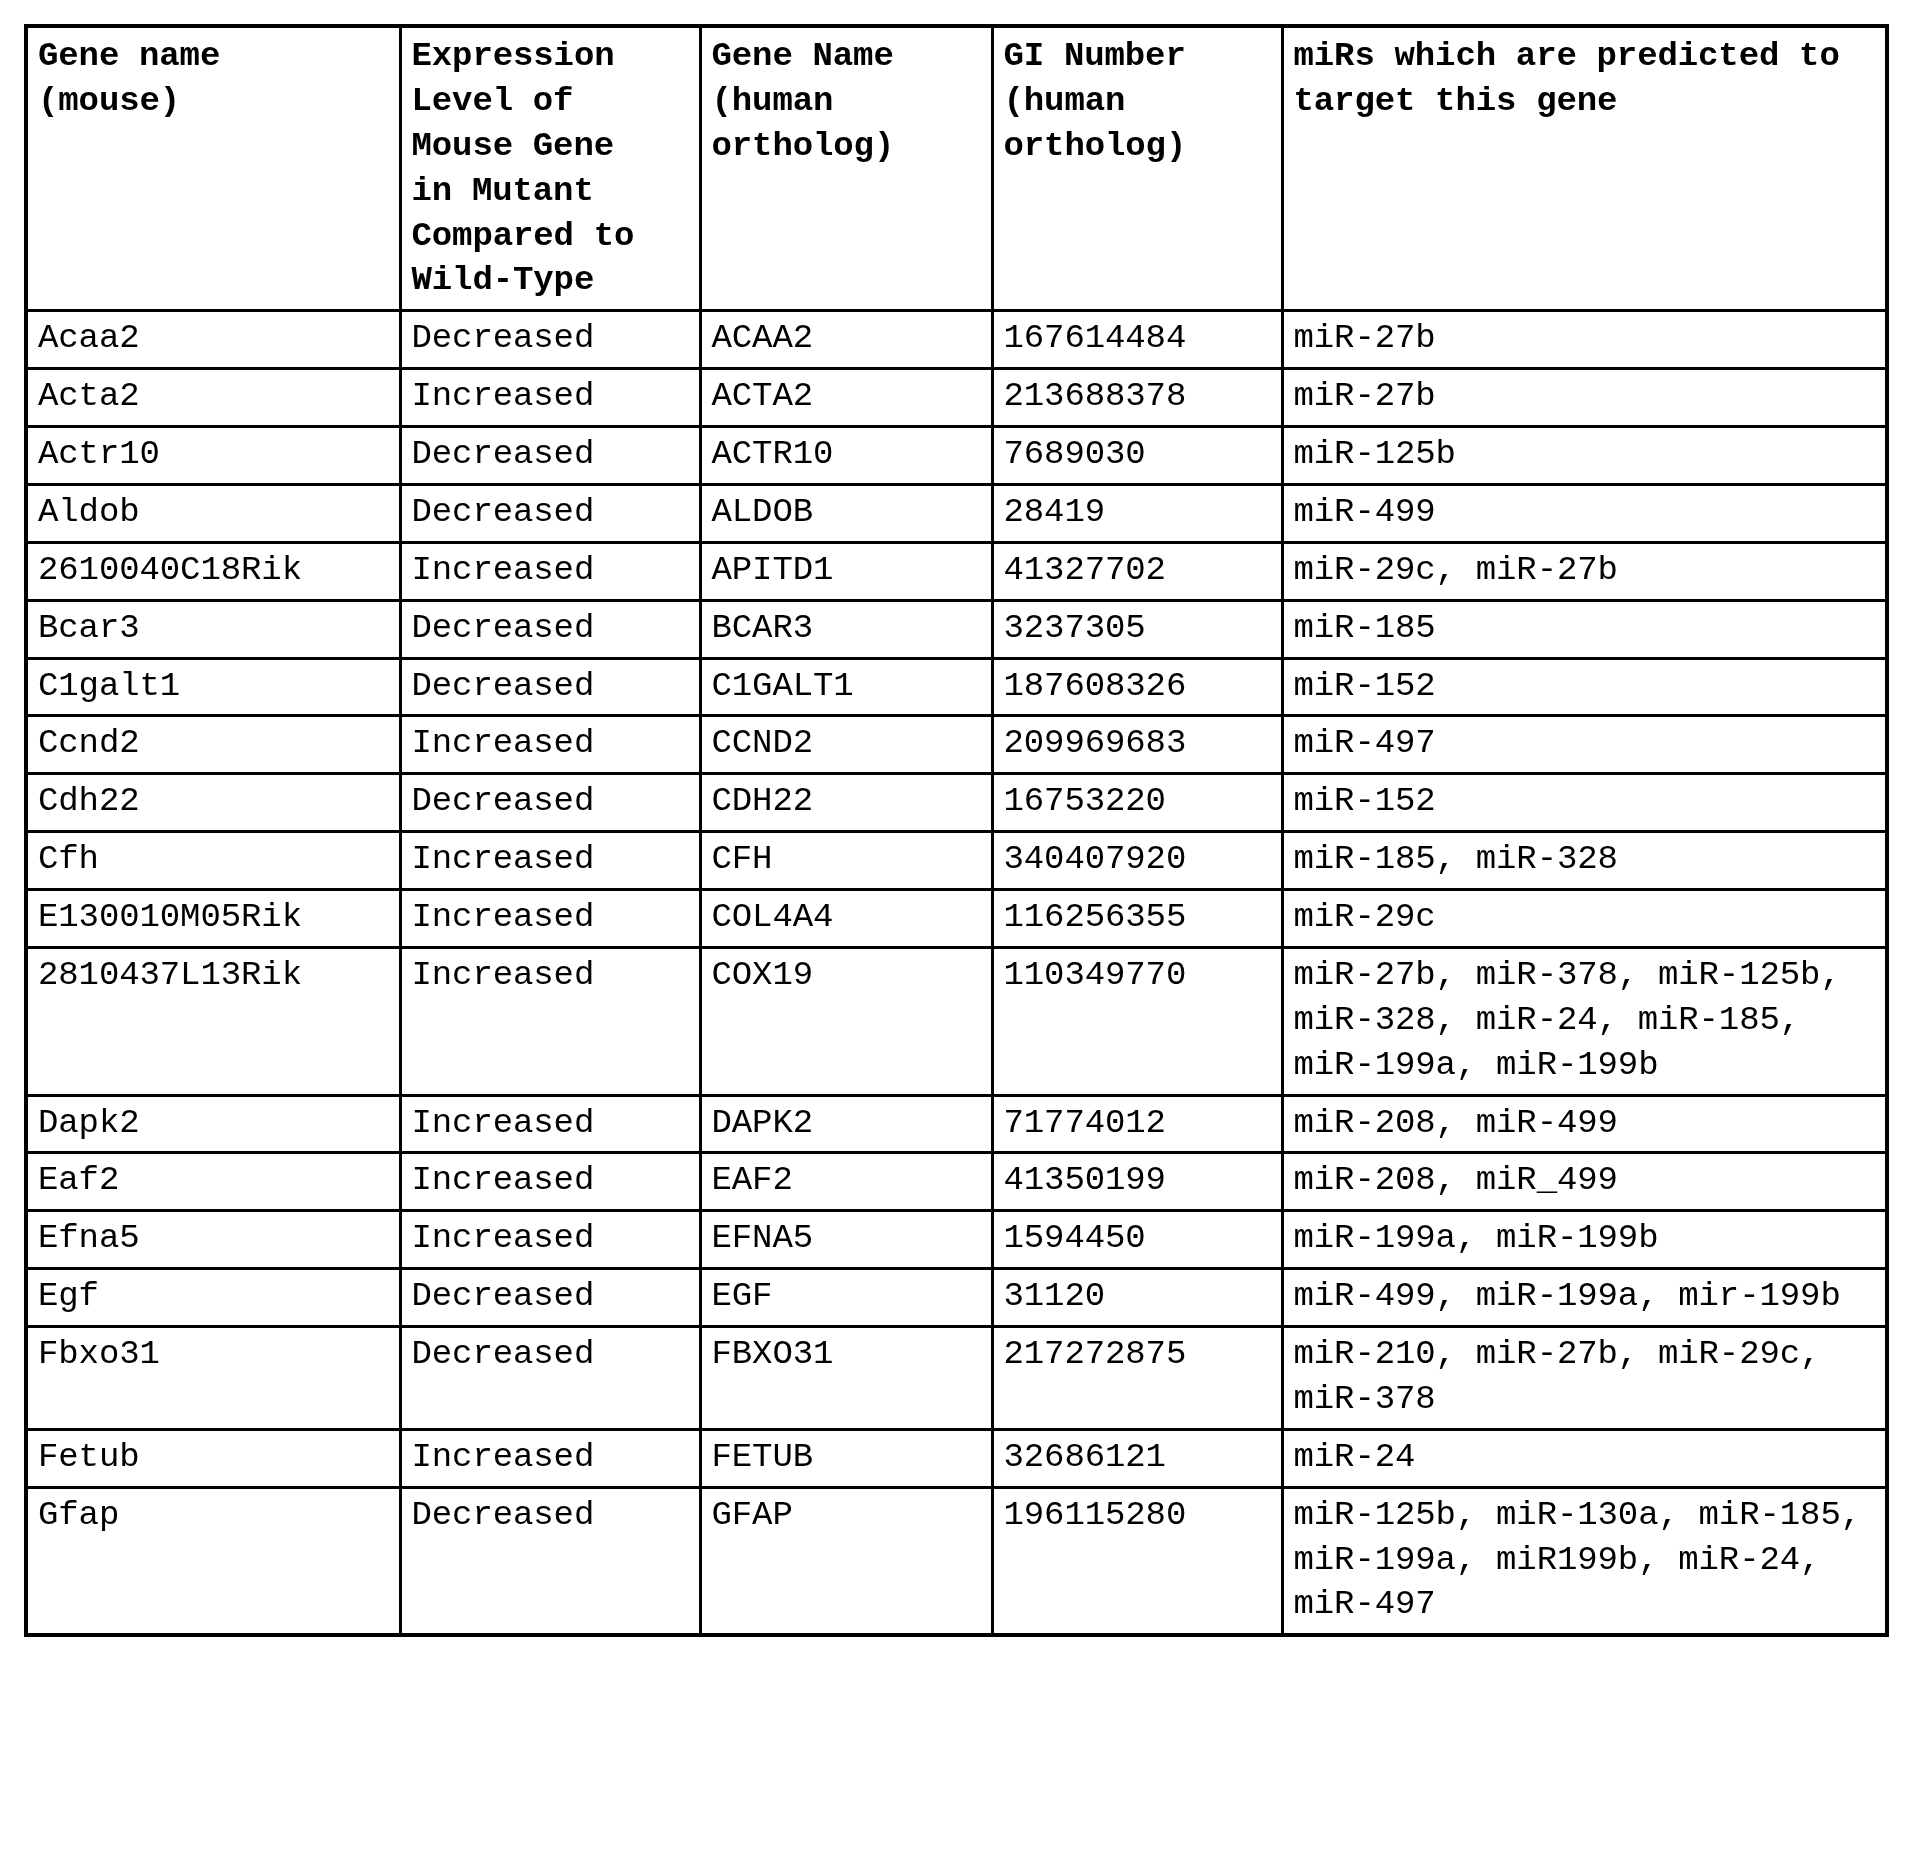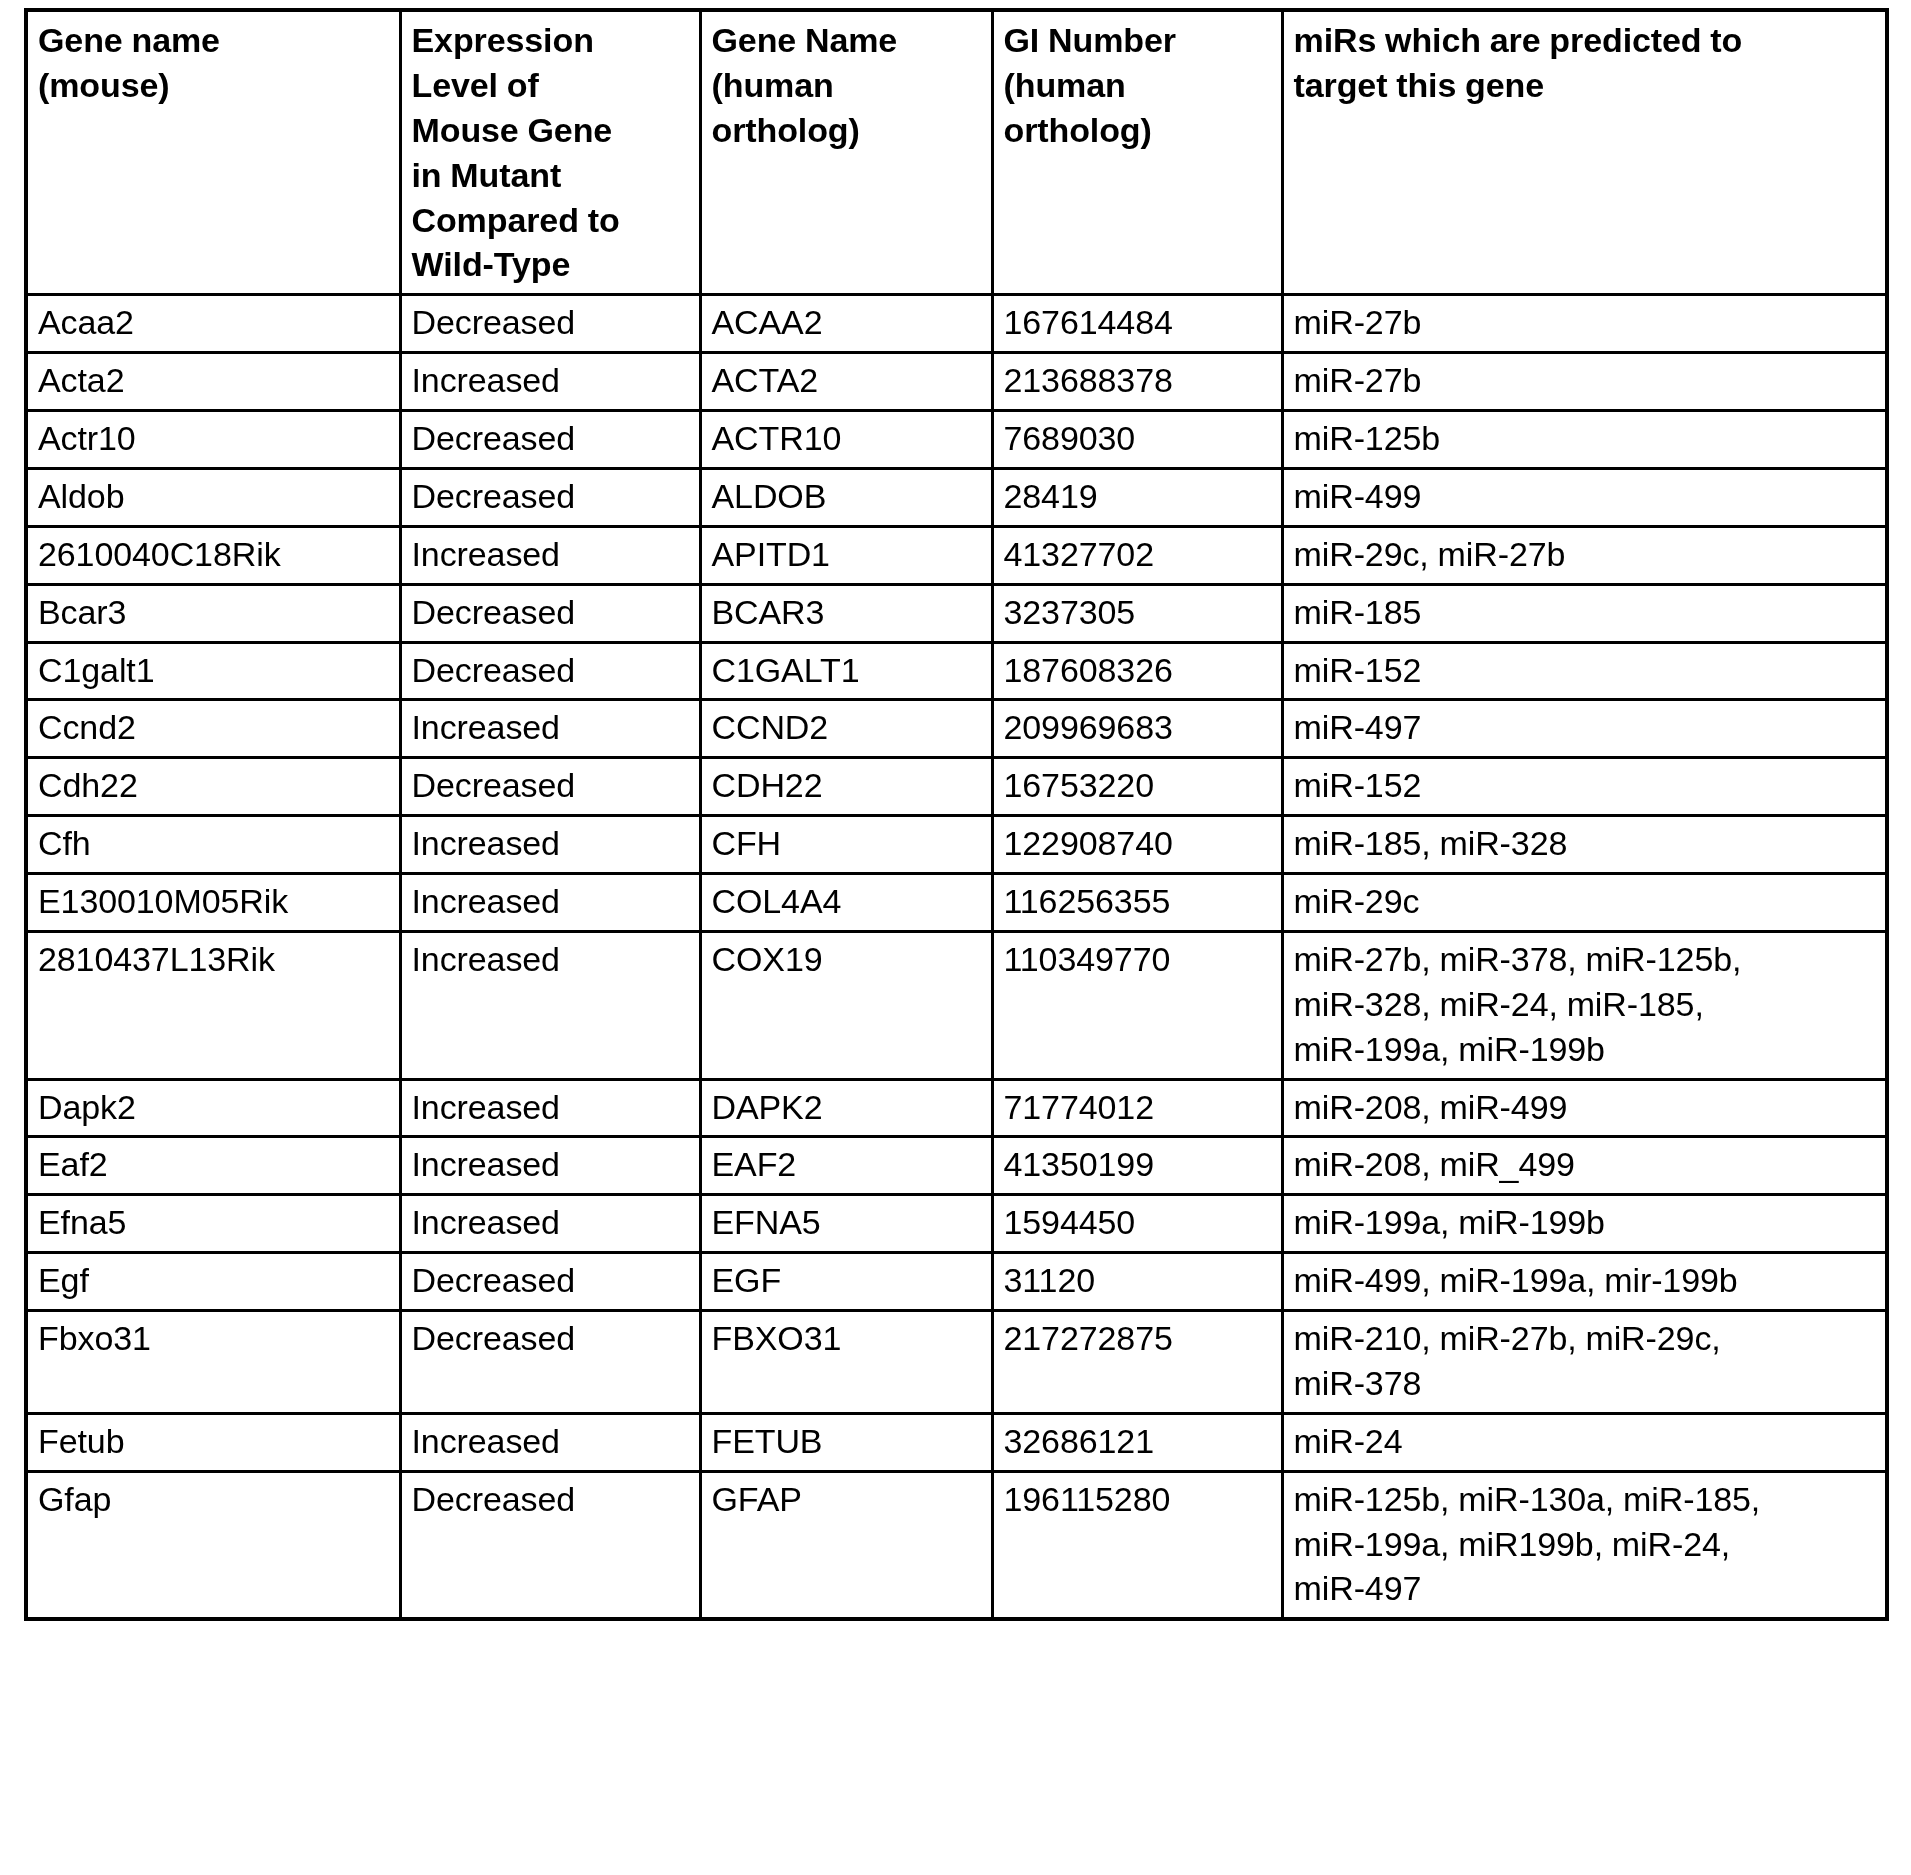--- a/index.html
+++ b/index.html
@@ -12,21 +12,22 @@
     height: 1875px;
     font-family: "Liberation Sans", sans-serif;
     color: #000000;
     overflow: hidden;
   }
   .page {
     position: relative;
     width: 1911px;
     height: 1875px;
     box-sizing: border-box;
-    padding: 8px 24px 10px 24px;
+    padding: 24px 24px 10px 24px;
+    font-family: Liberation Mono, monospace;
   }
   table.gene-table {
     border-collapse: collapse;
     table-layout: fixed;
     width: 1861px;
     border: 4px solid #000;
   }
   table.gene-table col.c1 { width: 374px; }
   table.gene-table col.c2 { width: 300px; }
   table.gene-table col.c3 { width: 292px; }
@@ -176,21 +177,21 @@
           <td>CDH22</td>
           <td>16753220</td>
           <td>
             <span class="mir-line">miR-152</span>
           </td>
         </tr>
         <tr>
           <td>Cfh</td>
           <td>Increased</td>
           <td>CFH</td>
-          <td>122908740</td>
+          <td>340407920</td>
           <td>
             <span class="mir-line">miR-185, miR-328</span>
           </td>
         </tr>
         <tr>
           <td>E130010M05Rik</td>
           <td>Increased</td>
           <td>COL4A4</td>
           <td>116256355</td>
           <td>

